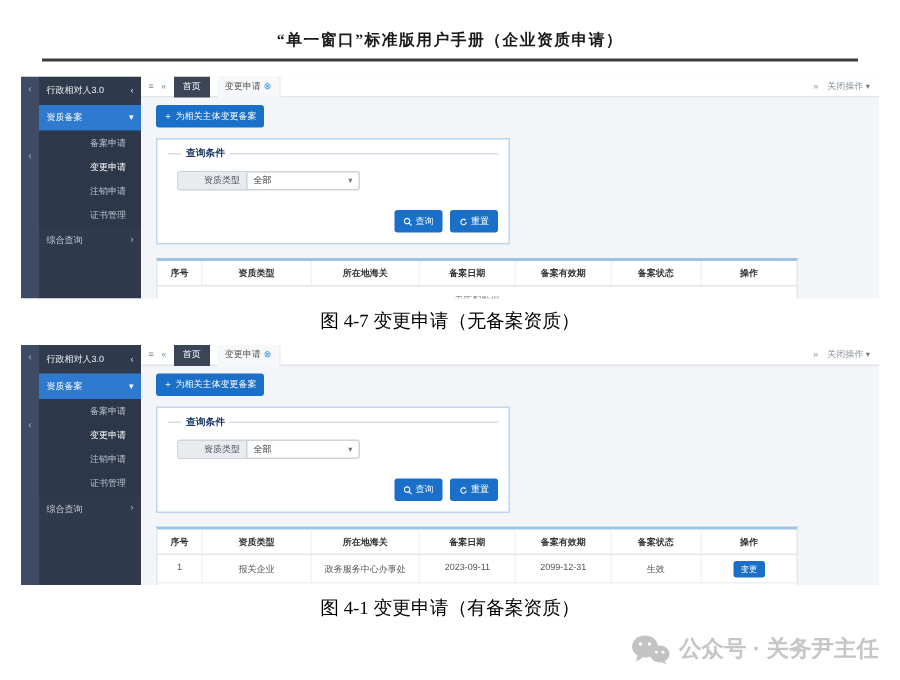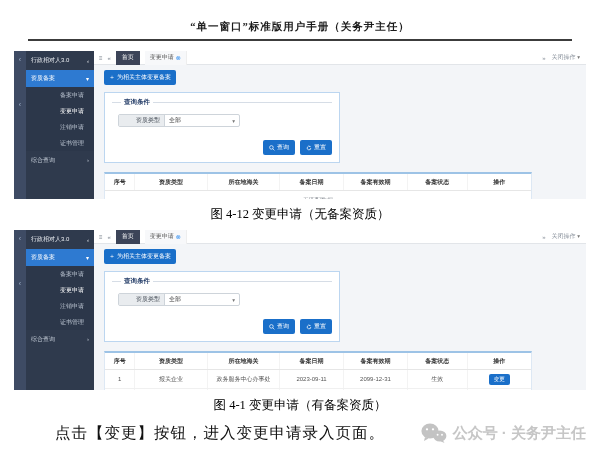--- a/index.html
+++ b/index.html
@@ -77,28 +77,28 @@
   .btn-op { background:#1a6fc9; color:#fff; border:none; border-radius:2px;
     padding:2px 5px; font-size:5.5px; cursor:pointer; }
 
   .caption { text-align:center; font-family:"Liberation Serif","DejaVu Serif",serif;
     font-size:12.5px; color:#000; margin:7px 0 7px 0; }
 
   .doc-body { margin:9px 0 0 55px; font-family:"Liberation Serif","DejaVu Serif",serif;
     font-size:15.5px; color:#111; letter-spacing:1px; }
 
   .watermark { position:absolute; right:14px; bottom:10px; display:flex;
-    align-items:center; gap:6px; color:#c6c6c6; font-size:15px; font-weight:bold; }
+    align-items:flex-start; gap:6px; color:#c6c6c6; font-size:15px; font-weight:bold; }
 </style>
 </head>
 <body>
 
 <div class="page">
 
-  <div class="doc-header">“单一窗口”标准版用户手册（关务尹主任）</div>
+  <div class="doc-header">“单一窗口”标准版用户手册（企业资质申请）</div>
   <div class="doc-rule"></div>
 
   <div class="shot shot1">
     <div class="rail">
       <span>‹</span>
       <span>‹</span>
     </div>
     <div class="sidebar">
       <div class="sb-title">
         <span>行政相对人3.0</span>
@@ -191,21 +191,21 @@
           <tbody>
             <tr>
               <td colspan="7" class="empty-cell">无匹配数据</td>
             </tr>
           </tbody>
         </table>
       </div>
     </div>
   </div>
 
-  <div class="caption">图 4-12 变更申请（无备案资质）</div>
+  <div class="caption">图 4-7 变更申请（无备案资质）</div>
 
   <div class="shot shot2">
     <div class="rail">
       <span>‹</span>
       <span>‹</span>
     </div>
     <div class="sidebar">
       <div class="sb-title">
         <span>行政相对人3.0</span>
         <span>‹</span>
@@ -319,21 +319,20 @@
             </tr>
           </tbody>
         </table>
       </div>
 
     </div>
   </div>
 
   <div class="caption">图 4-1 变更申请（有备案资质）</div>
 
-  <div class="doc-body">点击【变更】按钮，进入变更申请录入页面。</div>
 
   <div class="watermark">
     <svg width="26" height="20" viewBox="0 0 26 20">
       <g fill="#c3c3c3">
         <ellipse cx="9" cy="8" rx="8.6" ry="7.4"></ellipse>
         <path d="M4 14 L3 18 L7.5 15.5 Z"></path>
         <ellipse cx="18.8" cy="13" rx="6.6" ry="5.6"></ellipse>
         <path d="M22 17.5 L23.5 20 L19.5 18.2 Z"></path>
       </g>
       <g fill="#ffffff">

